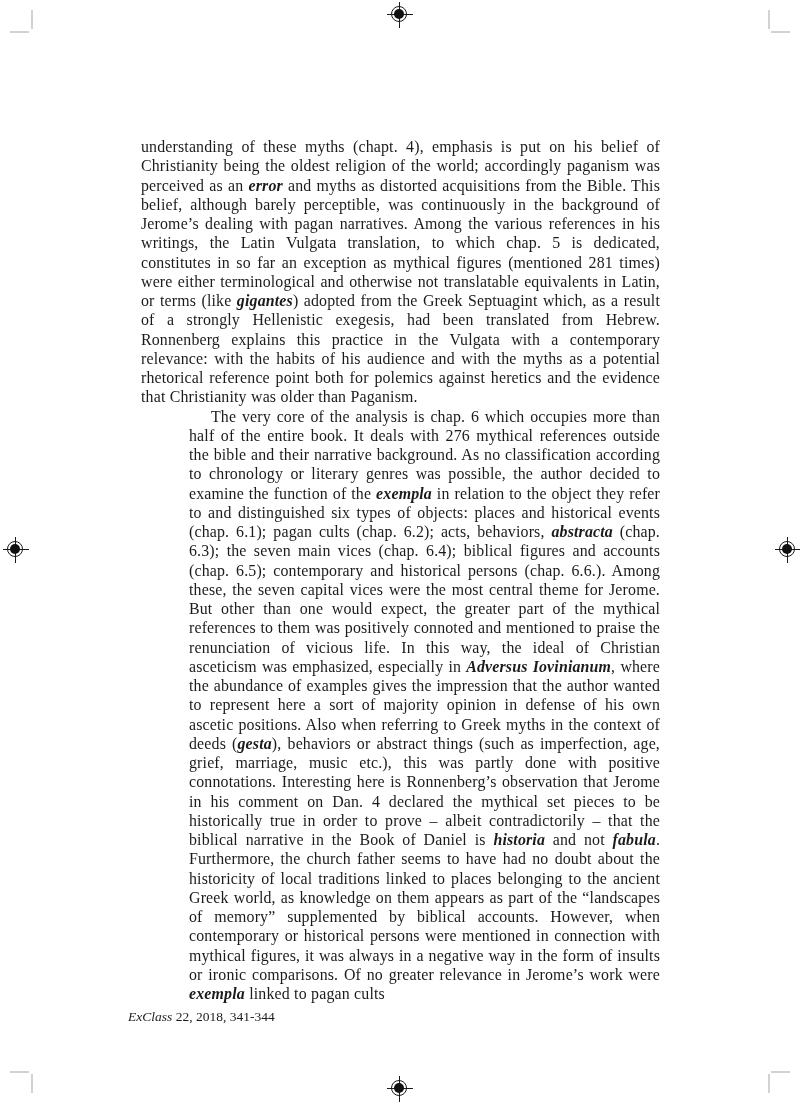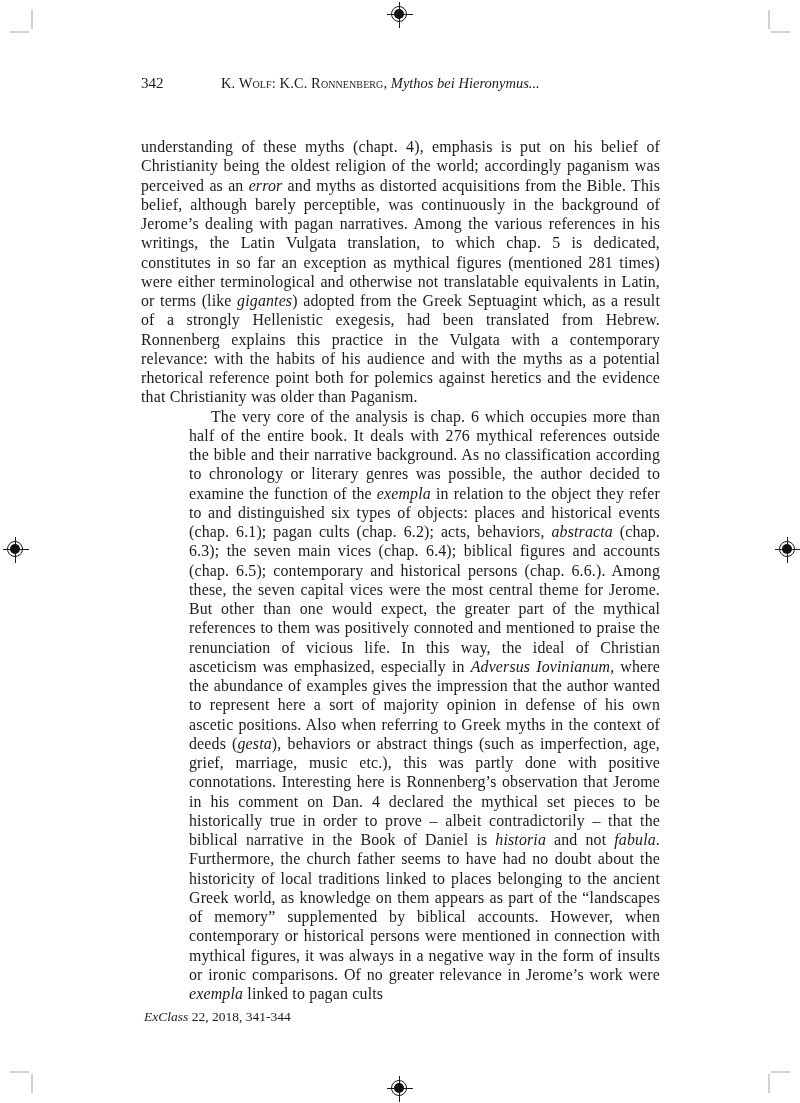--- a/index.html
+++ b/index.html
@@ -108,26 +108,27 @@
     text-indent: 0;
     letter-spacing: 0.01em;
     word-spacing: 0.01em;
   }
   .body-col p.indent {
     text-indent: 22px;
     margin-left: 48px;
   }
   .body-col p i, .body-col p em {
     font-style: italic;
+    font-weight: bold;
   }
 
   
   .footer {
     position: absolute;
-    left: 144px;
+    left: 128px;
     top: 1008px;
     font-size: 13.5px;
     line-height: 17px;
     white-space: nowrap;
   }
   .footer .journal {
     font-style: italic;
   }
 </style>
 </head>
@@ -162,24 +163,20 @@
       <div class="ring"></div>
       <div class="dot"></div>
   </div>
   <div class="reg reg-right">
     <div class="cross-h"></div>
       <div class="cross-v"></div>
       <div class="ring"></div>
       <div class="dot"></div>
   </div>
 
-  <div class="running-head">
-    <span class="folio">342</span><span class="authors">K. Wolf: K.C. Ronnenberg,</span>
-    <span class="booktitle">Mythos bei Hieronymus...</span>
-  </div>
 
   <div class="body-col" id="body-col">
       <p><span>understanding of these myths (chapt. 4), emphasis is put on his belief of Christianity being the oldest religion of the world; accordingly paganism was perceived as an </span><i>error</i><span> and myths as distorted acquisitions from the Bible. This belief, although barely perceptible, was continuously in the background of Jerome’s dealing with pagan narratives. Among the various references in his writings, the Latin Vulgata translation, to which chap. 5 is dedicated, constitutes in so far an exception as mythical figures (mentioned 281 times) were either terminological and otherwise not translatable equivalents in Latin, or terms (like </span><i>gigantes</i><span>) adopted from the Greek Septuagint which, as a result of a strongly Hellenistic exegesis, had been translated from Hebrew. Ronnenberg explains this practice in the Vulgata with a contemporary relevance: with the habits of his audience and with the myths as a potential rhetorical reference point both for polemics against heretics and the evidence that Christianity was older than Paganism.</span></p>
       <p class="indent"><span>The very core of the analysis is chap. 6 which occupies more than half of the entire book. It deals with 276 mythical references outside the bible and their narrative background. As no classification according to chronology or literary genres was possible, the author decided to examine the function of the </span><i>exempla</i><span> in relation to the object they refer to and distinguished six types of objects: places and historical events (chap. 6.1); pagan cults (chap. 6.2); acts, behaviors, </span><i>abstracta</i><span> (chap. 6.3); the seven main vices (chap. 6.4); biblical figures and accounts (chap. 6.5); contemporary and historical persons (chap. 6.6.). Among these, the seven capital vices were the most central theme for Jerome. But other than one would expect, the greater part of the mythical references to them was positively connoted and mentioned to praise the renunciation of vicious life. In this way, the ideal of Christian asceticism was emphasized, especially in </span><i>Adversus Iovinianum</i><span>, where the abundance of examples gives the impression that the author wanted to represent here a sort of majority opinion in defense of his own ascetic positions. Also when referring to Greek myths in the context of deeds (</span><i>gesta</i><span>), behaviors or abstract things (such as imperfection, age, grief, marriage, music etc.), this was partly done with positive connotations. Interesting here is Ronnenberg’s observation that Jerome in his comment on Dan. 4 declared the mythical set pieces to be historically true in order to prove – albeit contradictorily – that the biblical narrative in the Book of Daniel is </span><i>historia</i><span> and not </span><i>fabula</i><span>. Furthermore, the church father seems to have had no doubt about the historicity of local traditions linked to places belonging to the ancient Greek world, as knowledge on them appears as part of the “landscapes of memory” supplemented by biblical accounts. However, when contemporary or historical persons were mentioned in connection with mythical figures, it was always in a negative way in the form of insults or ironic comparisons. Of no greater relevance in Jerome’s work were </span><i>exempla</i><span> linked to pagan cults</span></p>
     </div>
 
   <div class="footer"><span class="journal">ExClass</span><span> 22, 2018, 341-344</span></div>
 
 </div>
 

